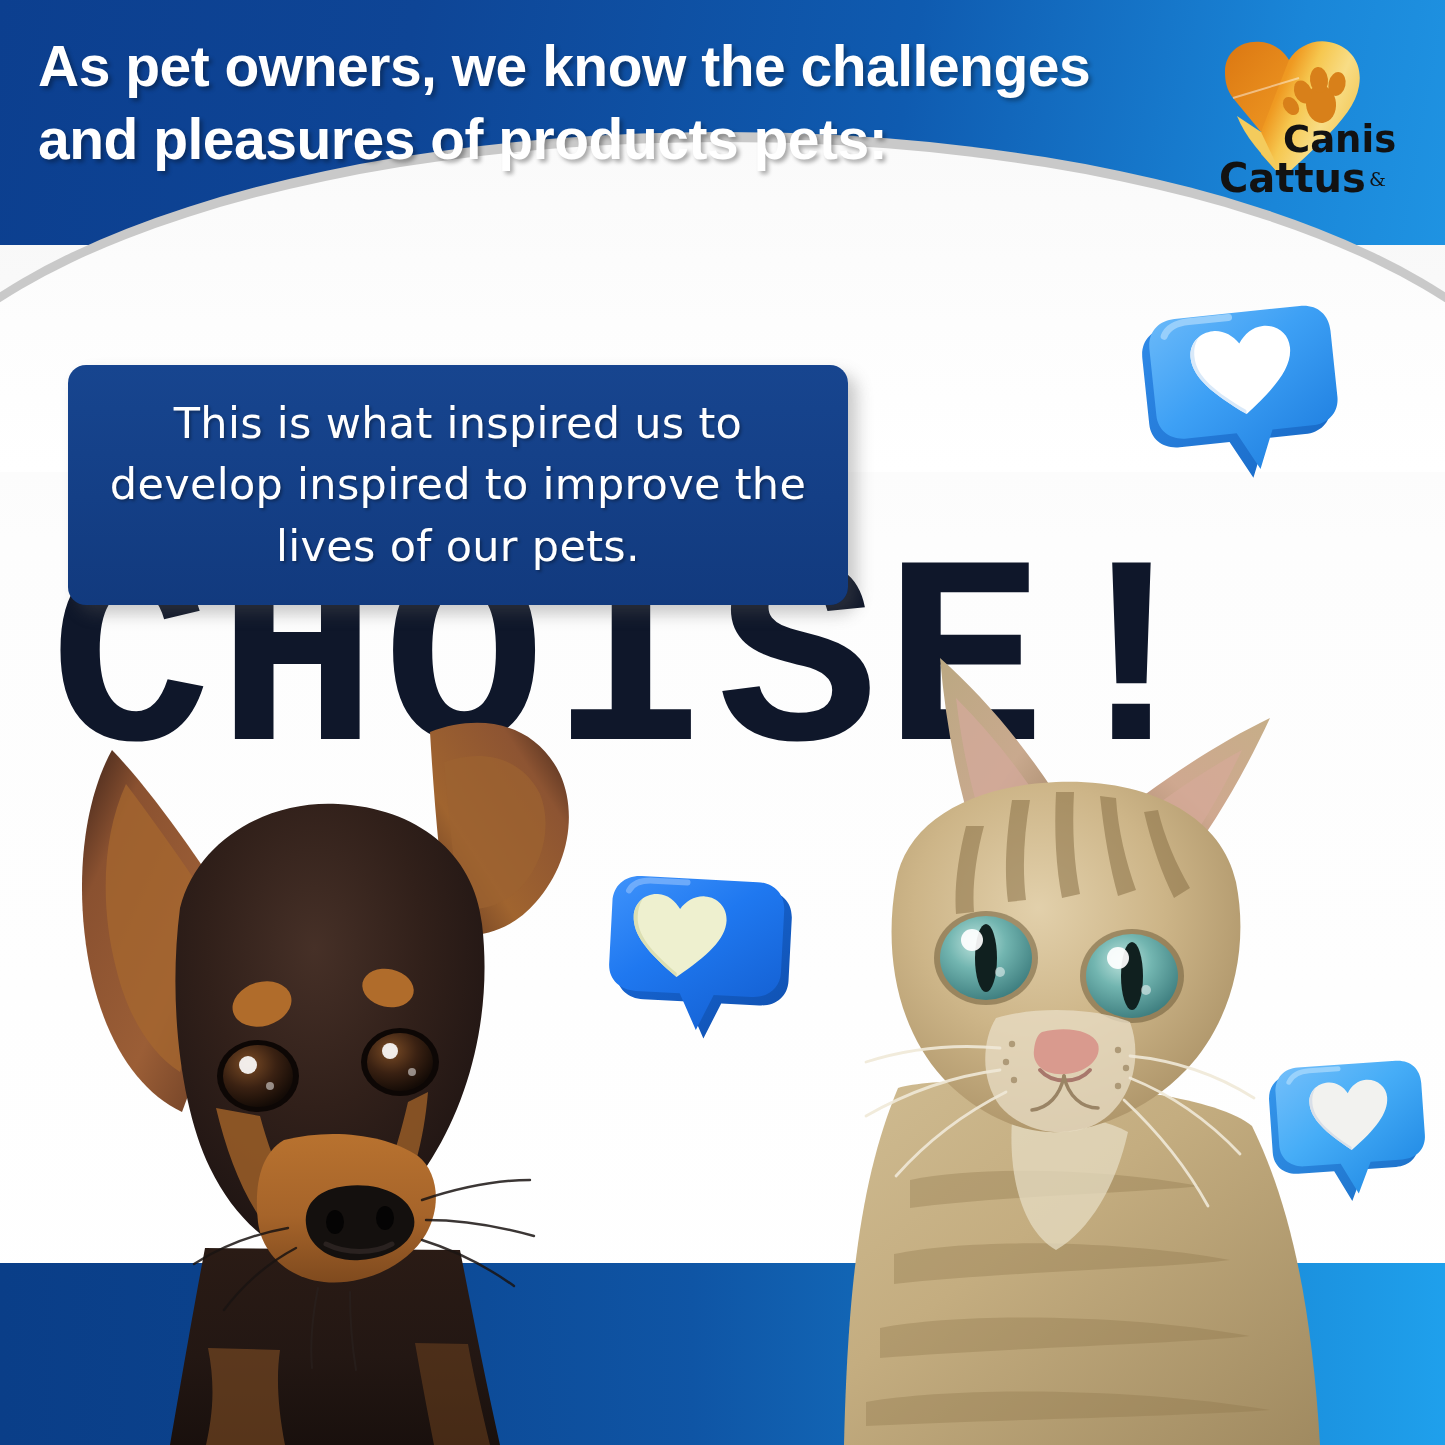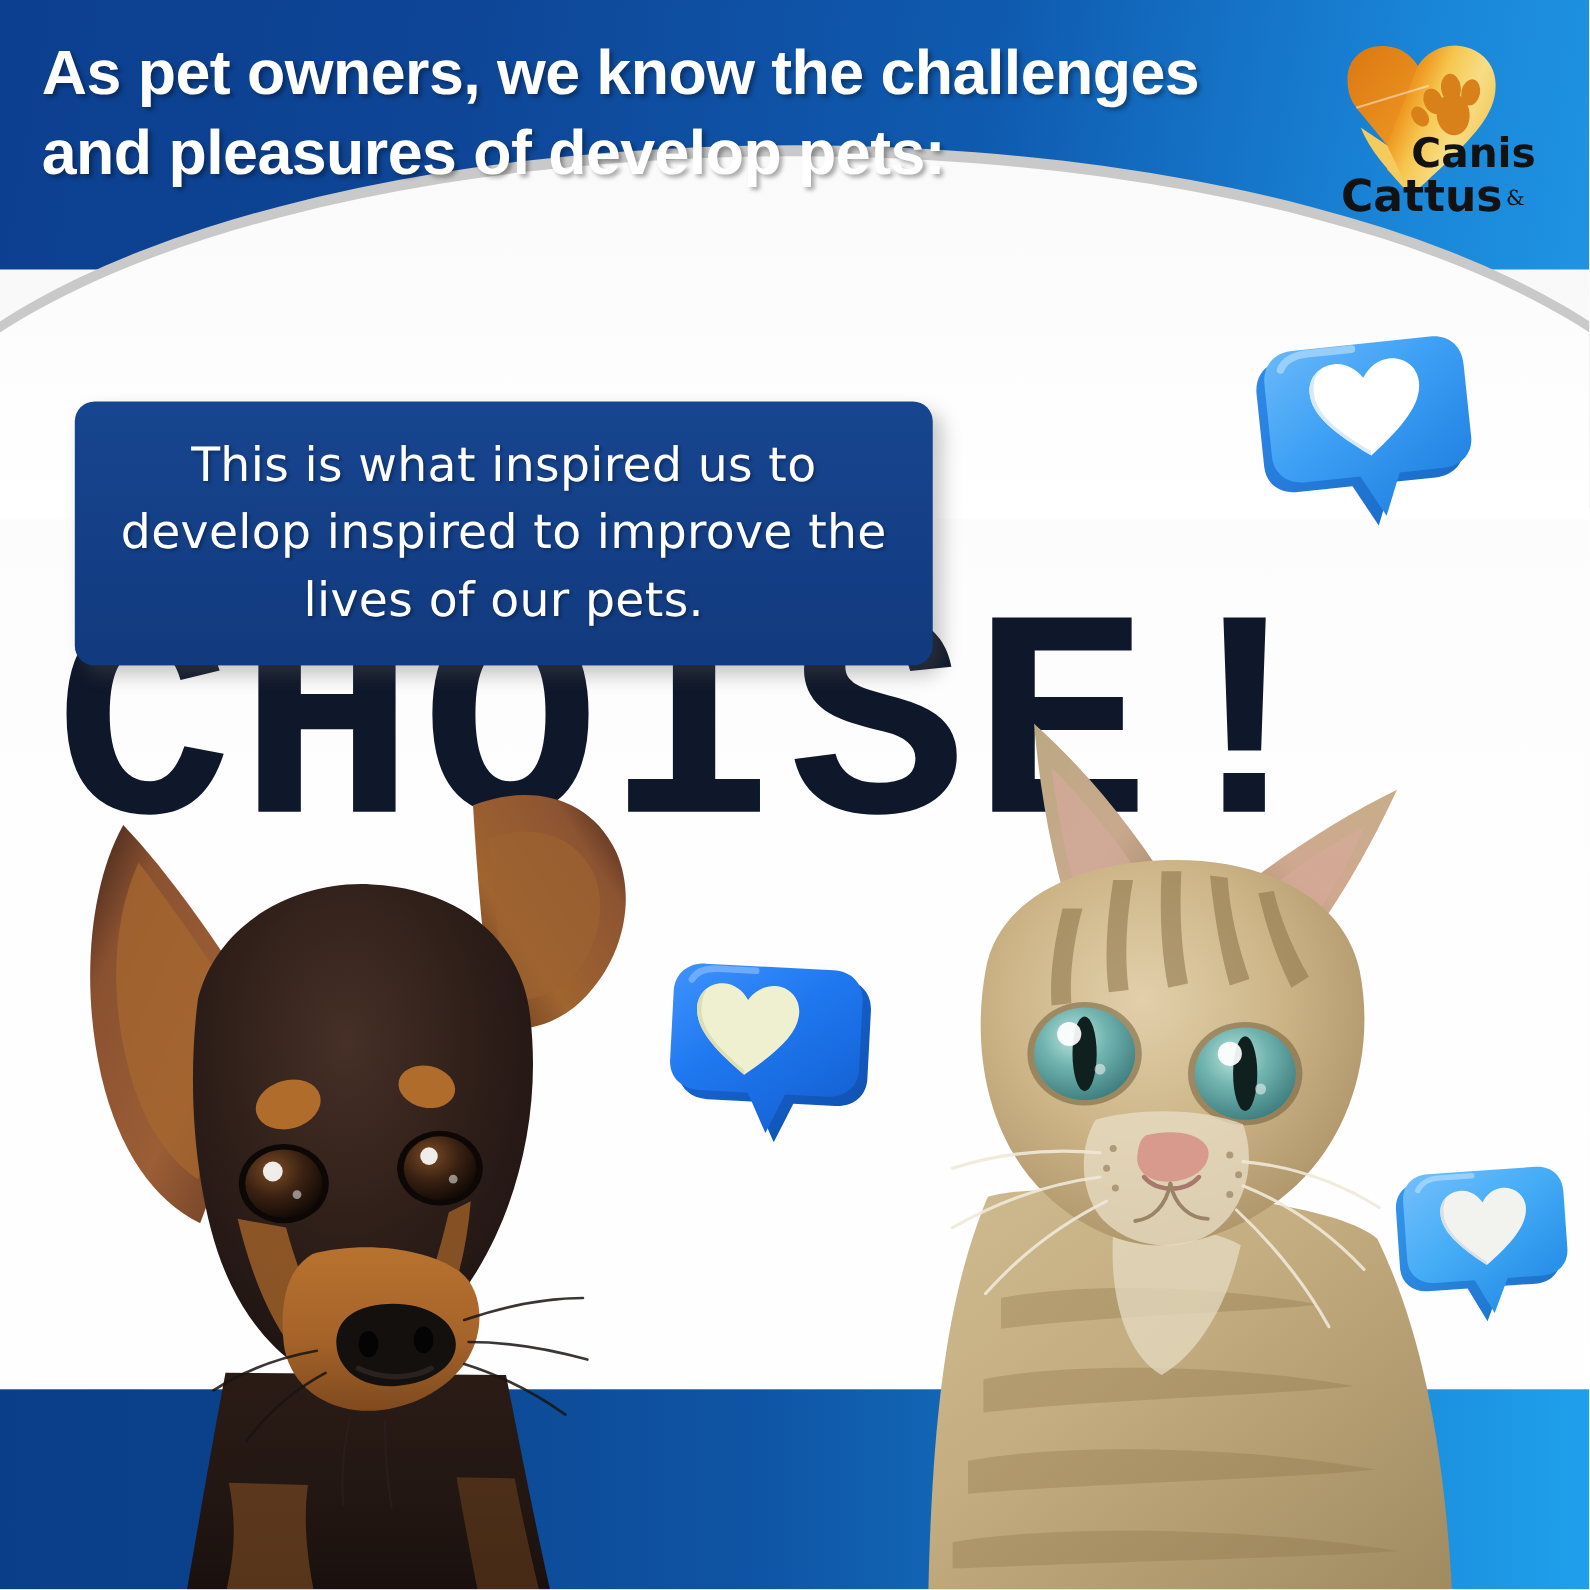--- a/index.html
+++ b/index.html
@@ -406,21 +406,21 @@
   <div class="msgbox">
     <p>This is what inspired us to develop inspired to improve the lives of our pets.</p>
   </div>
 
   <div class="footer-strip"></div>
 
   <div class="header"></div>
   <div class="header-curve-shadow"></div>
   <div class="header-curve"></div>
 
-  <h1 class="headline">As pet owners, we know the challenges and pleasures of develop pets:</h1>
+  <h1 class="headline">As pet owners, we know the challenges and pleasures of products pets:</h1>
 
   <div class="logo">
     <svg viewBox="0 0 220 172" xmlns="http://www.w3.org/2000/svg">
       <defs>
         <linearGradient id="heartGrad" x1="0" y1="0" x2="1" y2="0.6">
           <stop offset="0%" stop-color="#e07d16"></stop>
           <stop offset="30%" stop-color="#ef9a22"></stop>
           <stop offset="48%" stop-color="#f6c74f"></stop>
           <stop offset="72%" stop-color="#f8dd86"></stop>
           <stop offset="100%" stop-color="#f2c552"></stop>

